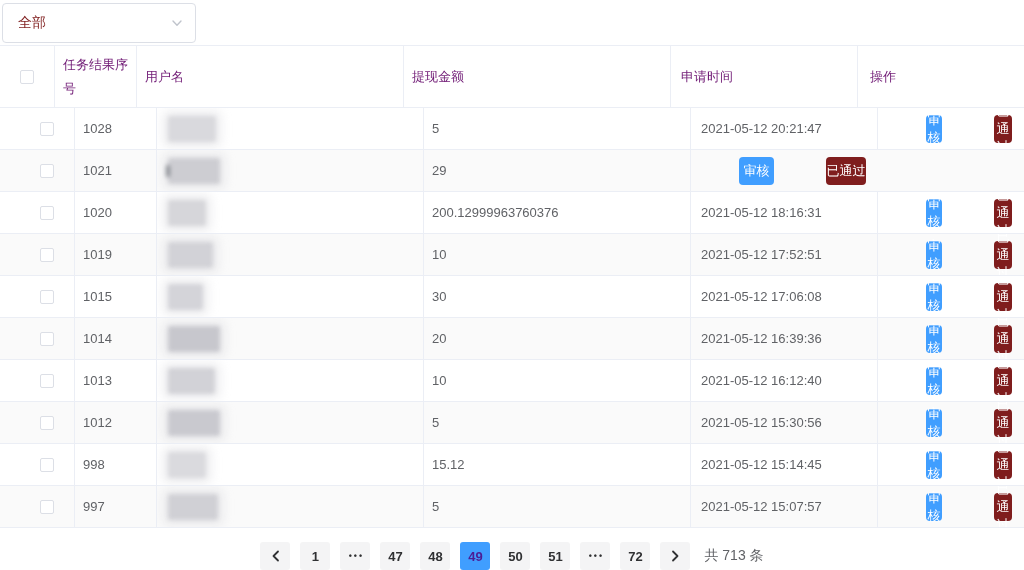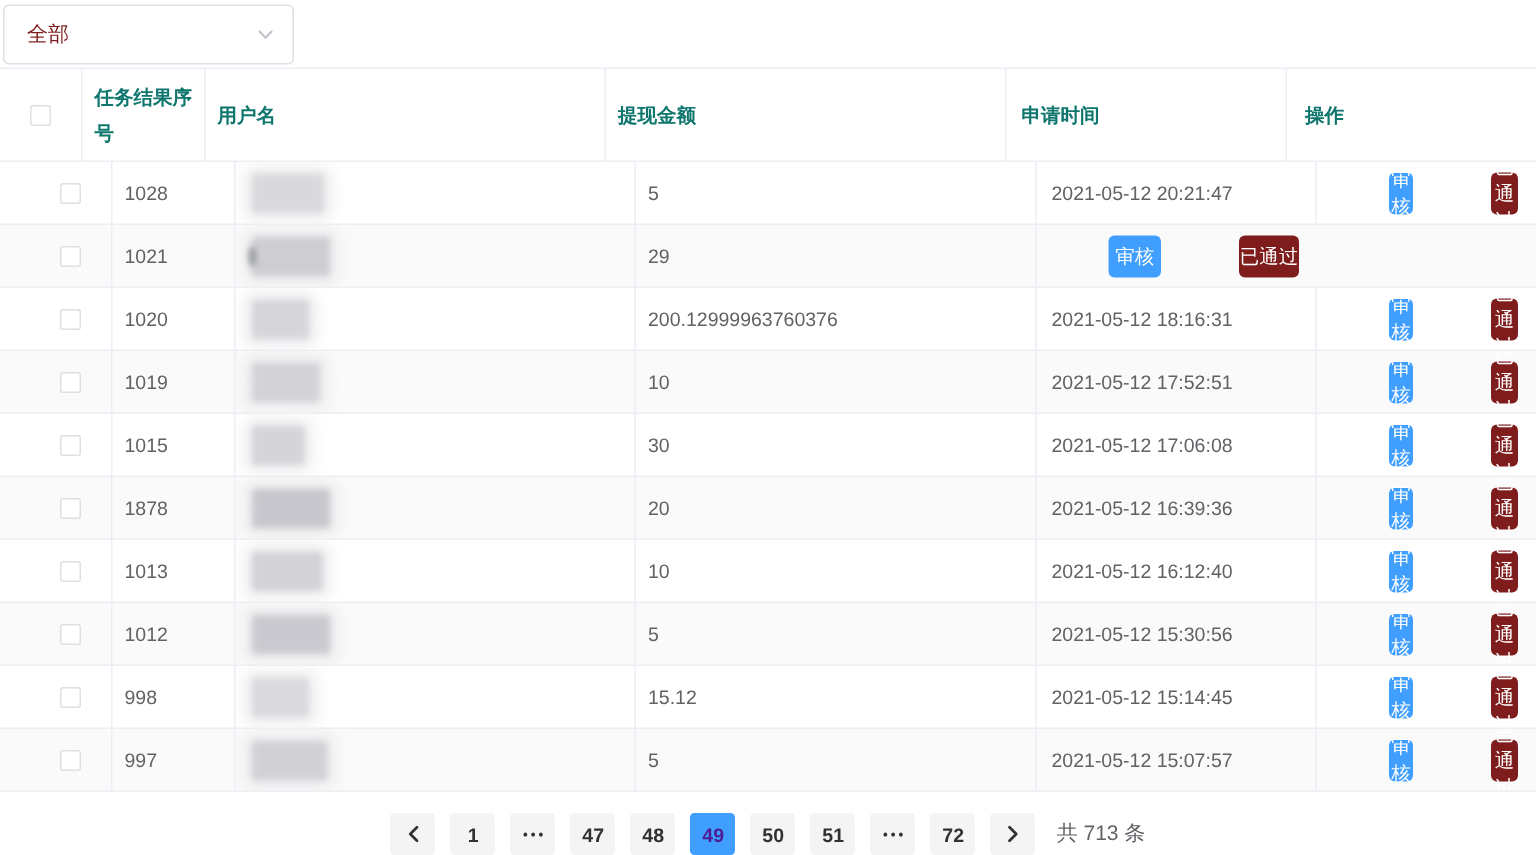--- a/index.html
+++ b/index.html
@@ -14,21 +14,21 @@
     padding:0 12px 0 15px; cursor:pointer; }
   .filter-select .sel-label { font-size:14px; color:#7f1d1d; }
   .chev-down { width:12px; height:12px; }
 
   
   .data-table { position:absolute; left:0; top:45px; width:1024px;
     border-top:1px solid #ebeef5; font-size:13px; color:#606266; }
   .t-row { display:grid; grid-template-columns:55px 82px 267px 267px 187px 1fr;
     border-bottom:1px solid #ebeef5; align-items:center; background:#fff; }
   .t-row.stripe { background:#fafafa; }
-  .t-head { height:62px; font-weight:700; color:#0f766e; background:#fff; }
+  .t-head { height:62px; font-weight:400; color:#701a75; background:#fff; }
   .t-body .t-row { height:42px;padding-left:20px; }
   .cell { padding:0 8px; line-height:24px; align-self:stretch;
     display:flex; align-items:center; border-right:1px solid #ebeef5; overflow:hidden; }
   .cell:last-child { border-right:none; }
   .cell.chk { justify-content:center; padding:0; }
   .t-head .cell.wrap { line-height:24px; }
   .t-head .cell { align-items:center; }
   .cell.time { padding:0 10px; }
   .cell.ops { padding:0 12px; gap:16px; }
 
@@ -155,21 +155,21 @@
       <div class="cell time">2021-05-12 17:06:08</div>
       <div class="cell ops">
         <button class="btn btn-review">审核</button>
         <button class="btn btn-approved">已通过</button>
       </div>
     </div>
         <div class="t-row stripe">
       <div class="cell chk">
         <span class="checkbox"></span>
       </div>
-      <div class="cell">1878</div>
+      <div class="cell">1014</div>
       <div class="cell">
         <span class="redact" style="width: 52px; background: rgb(199, 199, 205);"></span>
       </div>
       <div class="cell">20</div>
       <div class="cell time">2021-05-12 16:39:36</div>
       <div class="cell ops">
         <button class="btn btn-review">审核</button>
         <button class="btn btn-approved">已通过</button>
       </div>
     </div>

